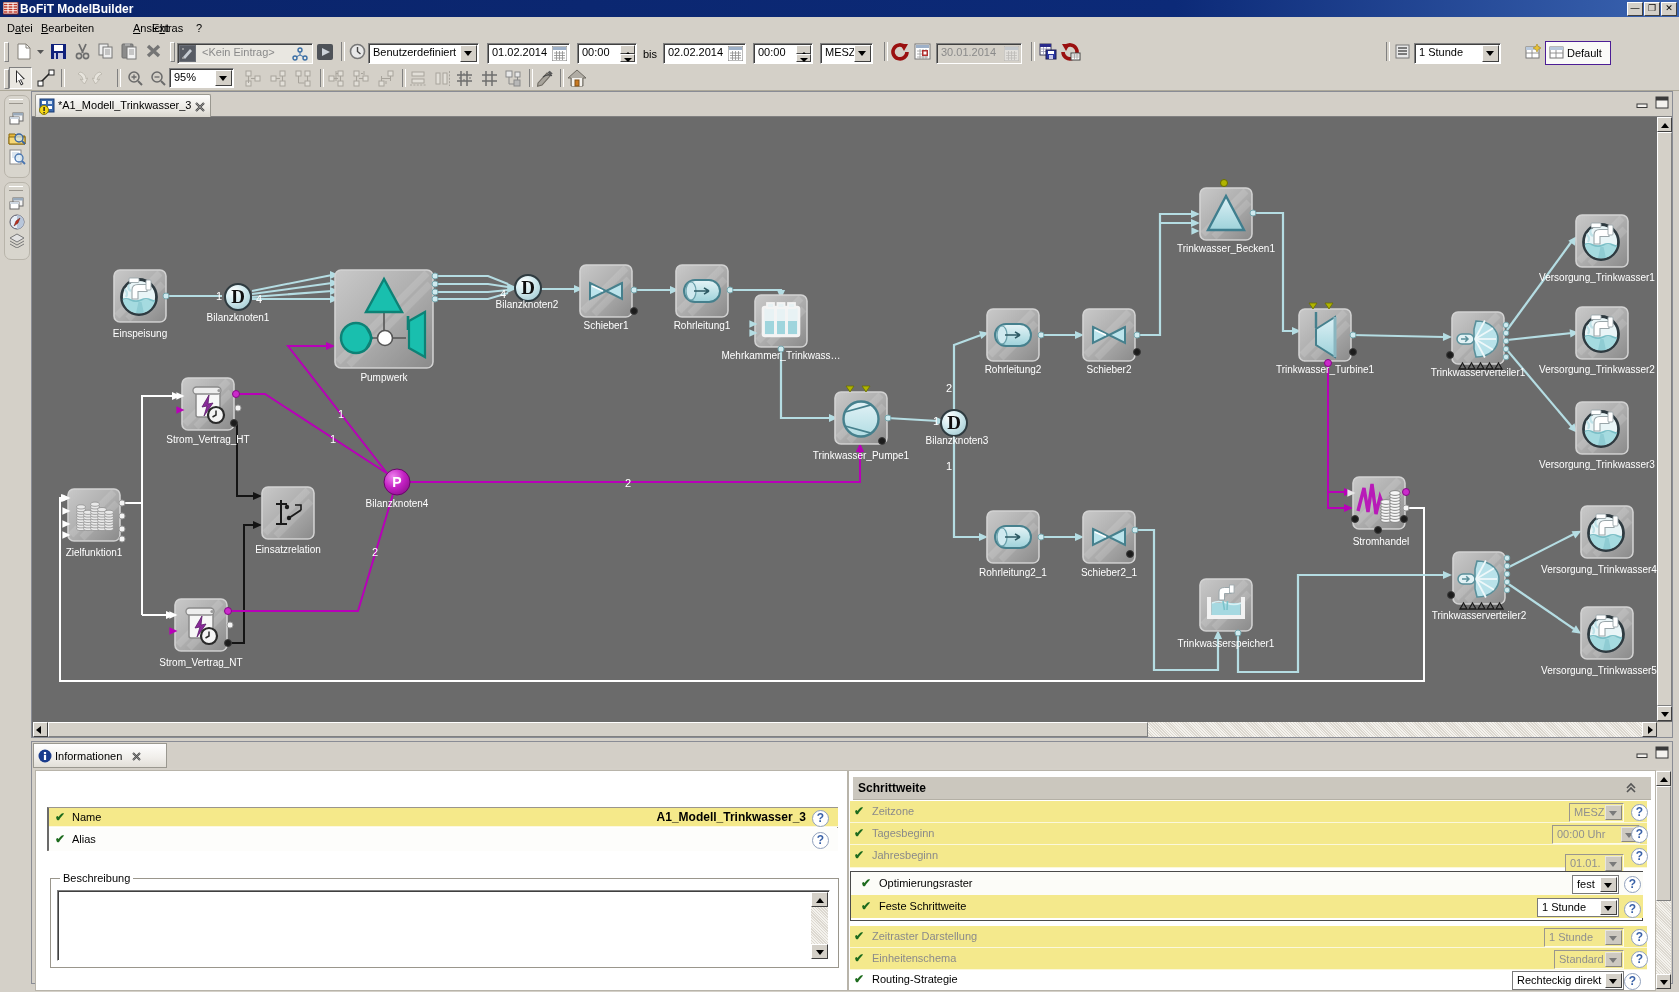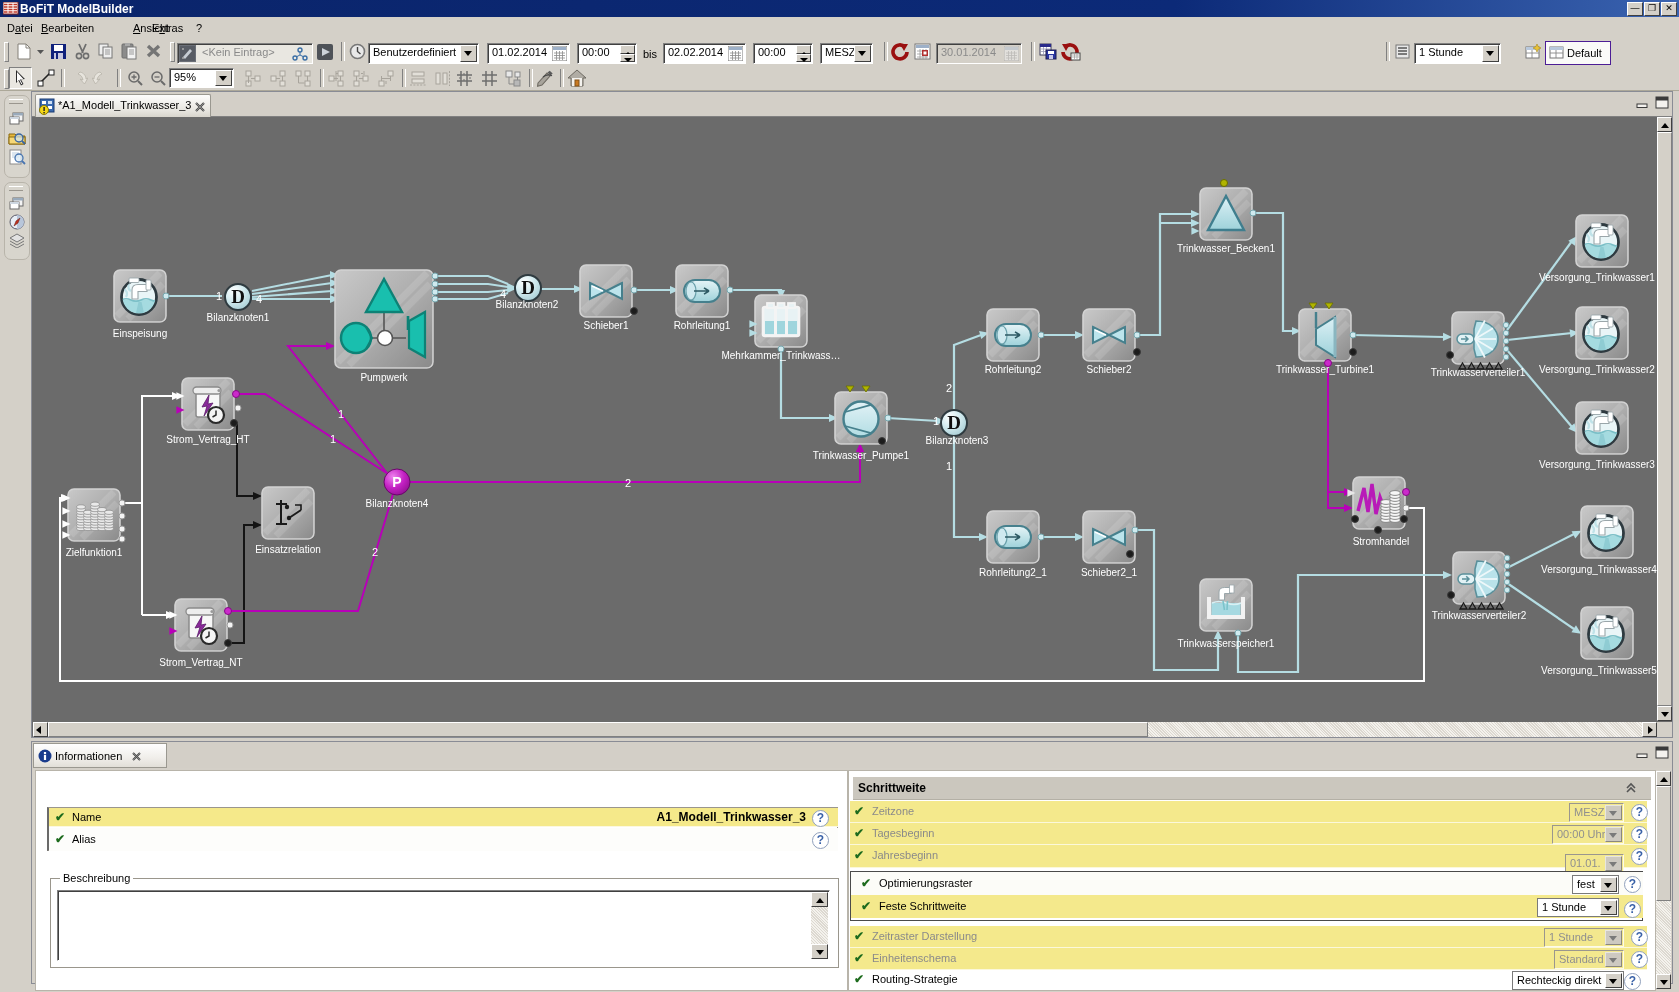--- a/index.html
+++ b/index.html
@@ -1058,21 +1058,21 @@
       <span class="chk" style="left:4px;top:3px;">✔</span>
         <span class="abs gtxt" style="left:22px;top:4px;">Zeitzone</span>
       <span class="cbo dis" style="left:719px;top:2px;width:55px;">
           <span class="ct">MESZ</span>
           <span class="ddb dis"></span>
         </span>
     </div>
     <div class="frow ylw" style="left:1px;top:52px;width:797px;height:22px;">
       <span class="chk" style="left:4px;top:3px;">✔</span>
         <span class="abs gtxt" style="left:22px;top:4px;">Tagesbeginn</span>
-      <span class="cbo dis" style="left:702px;top:2px;width:72px;">
+      <span class="cbo dis" style="left:702px;top:2px;width:88px;">
           <span class="ct">00:00 Uhr</span>
           <span class="ddb dis"></span>
         </span>
     </div>
     <div class="frow ylw" style="left:1px;top:74px;width:797px;height:23px;">
       <span class="chk" style="left:4px;top:3px;">✔</span>
         <span class="abs gtxt" style="left:22px;top:4px;">Jahresbeginn</span>
       <span class="cbo dis" style="left:715px;top:2px;width:59px;margin-top:7px;">
           <span class="ct">01.01.</span>
           <span class="ddb dis"></span>

